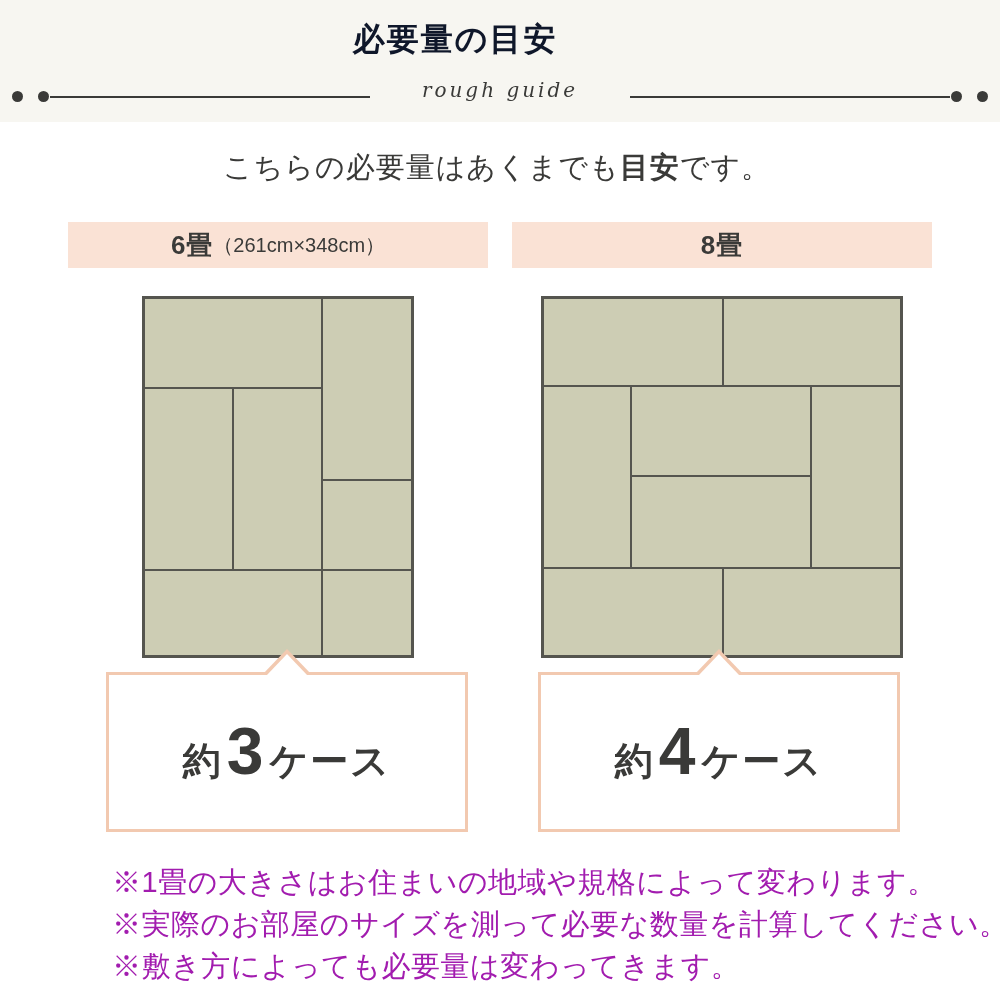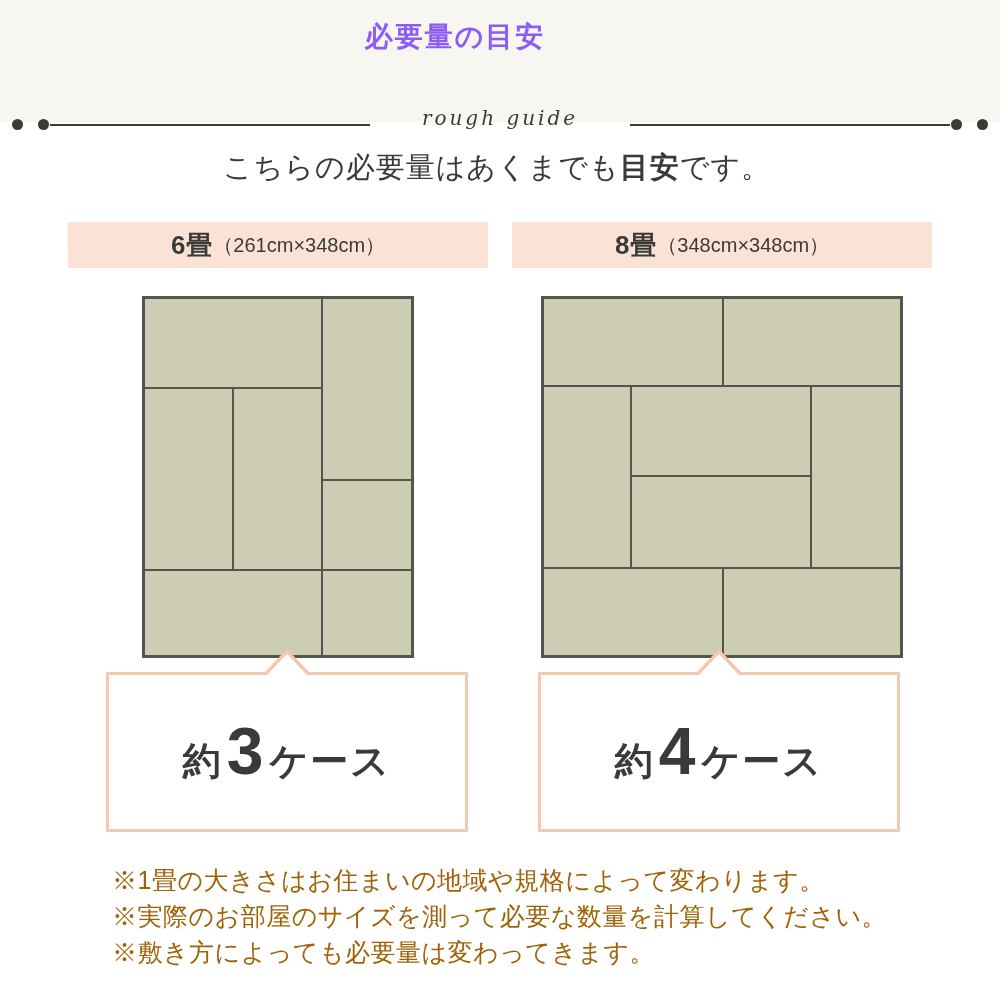--- a/index.html
+++ b/index.html
@@ -26,31 +26,30 @@
     left: 0; top: 0;
     width: 1000px;
     height: 122px;
     background: #f7f6f1;
   }
   .header-title {
     position: absolute;
     left: 0; top: 18px;
     width: 910px;
     text-align: center;
-    font-size: 28px;
+    font-size: 32px;
     font-weight: bold;
     letter-spacing: 2px;
-    color: #8b5cf6;
+    color: #0f172a;
   }
   .header-sub-wrap {
     position: absolute;
     left: 0; top: 78px;
     width: 1000px;
     height: 40px;
-    margin-top: 28px;
   }
   .header-sub {
     position: absolute;
     left: 0; top: 0;
     width: 1000px;
     text-align: center;
     font-family: "DejaVu Serif", serif;
     font-style: italic;
     font-size: 20px;
     letter-spacing: 3px;
@@ -187,23 +186,23 @@
   }
 
   
   .notes {
     position: absolute;
     left: 112px;
     top: 862px;
     width: 820px;
   }
   .note {
-    font-size: 25px;
+    font-size: 29px;
     line-height: 1.44;
-    color: #a16207;
+    color: #a21caf;
     letter-spacing: 0.5px;
     white-space: nowrap;
   }
 </style>
 </head>
 <body>
 
 <div class="page">
 
   <div class="header">
@@ -242,21 +241,20 @@
 
       <div class="mat" style="left:0px;   top:272px; width:178px; height:86px;"></div>
 
       <div class="mat" style="left:178px; top:272px; width:90px;  height:86px;"></div>
     </div>
   </div>
 
   <div class="col right">
     <div class="size-label">
       <span class="big">8畳</span>
-      <span class="dim">（348cm×348cm）</span>
     </div>
     <div class="diagram d8">
 
       <div class="mat" style="left:0px;   top:0px;   width:180px; height:88px;"></div>
       <div class="mat" style="left:180px; top:0px;   width:178px; height:88px;"></div>
 
       <div class="mat" style="left:0px;   top:88px;  width:88px;  height:182px;"></div>
 
       <div class="mat" style="left:268px; top:88px;  width:90px;  height:182px;"></div>
 

